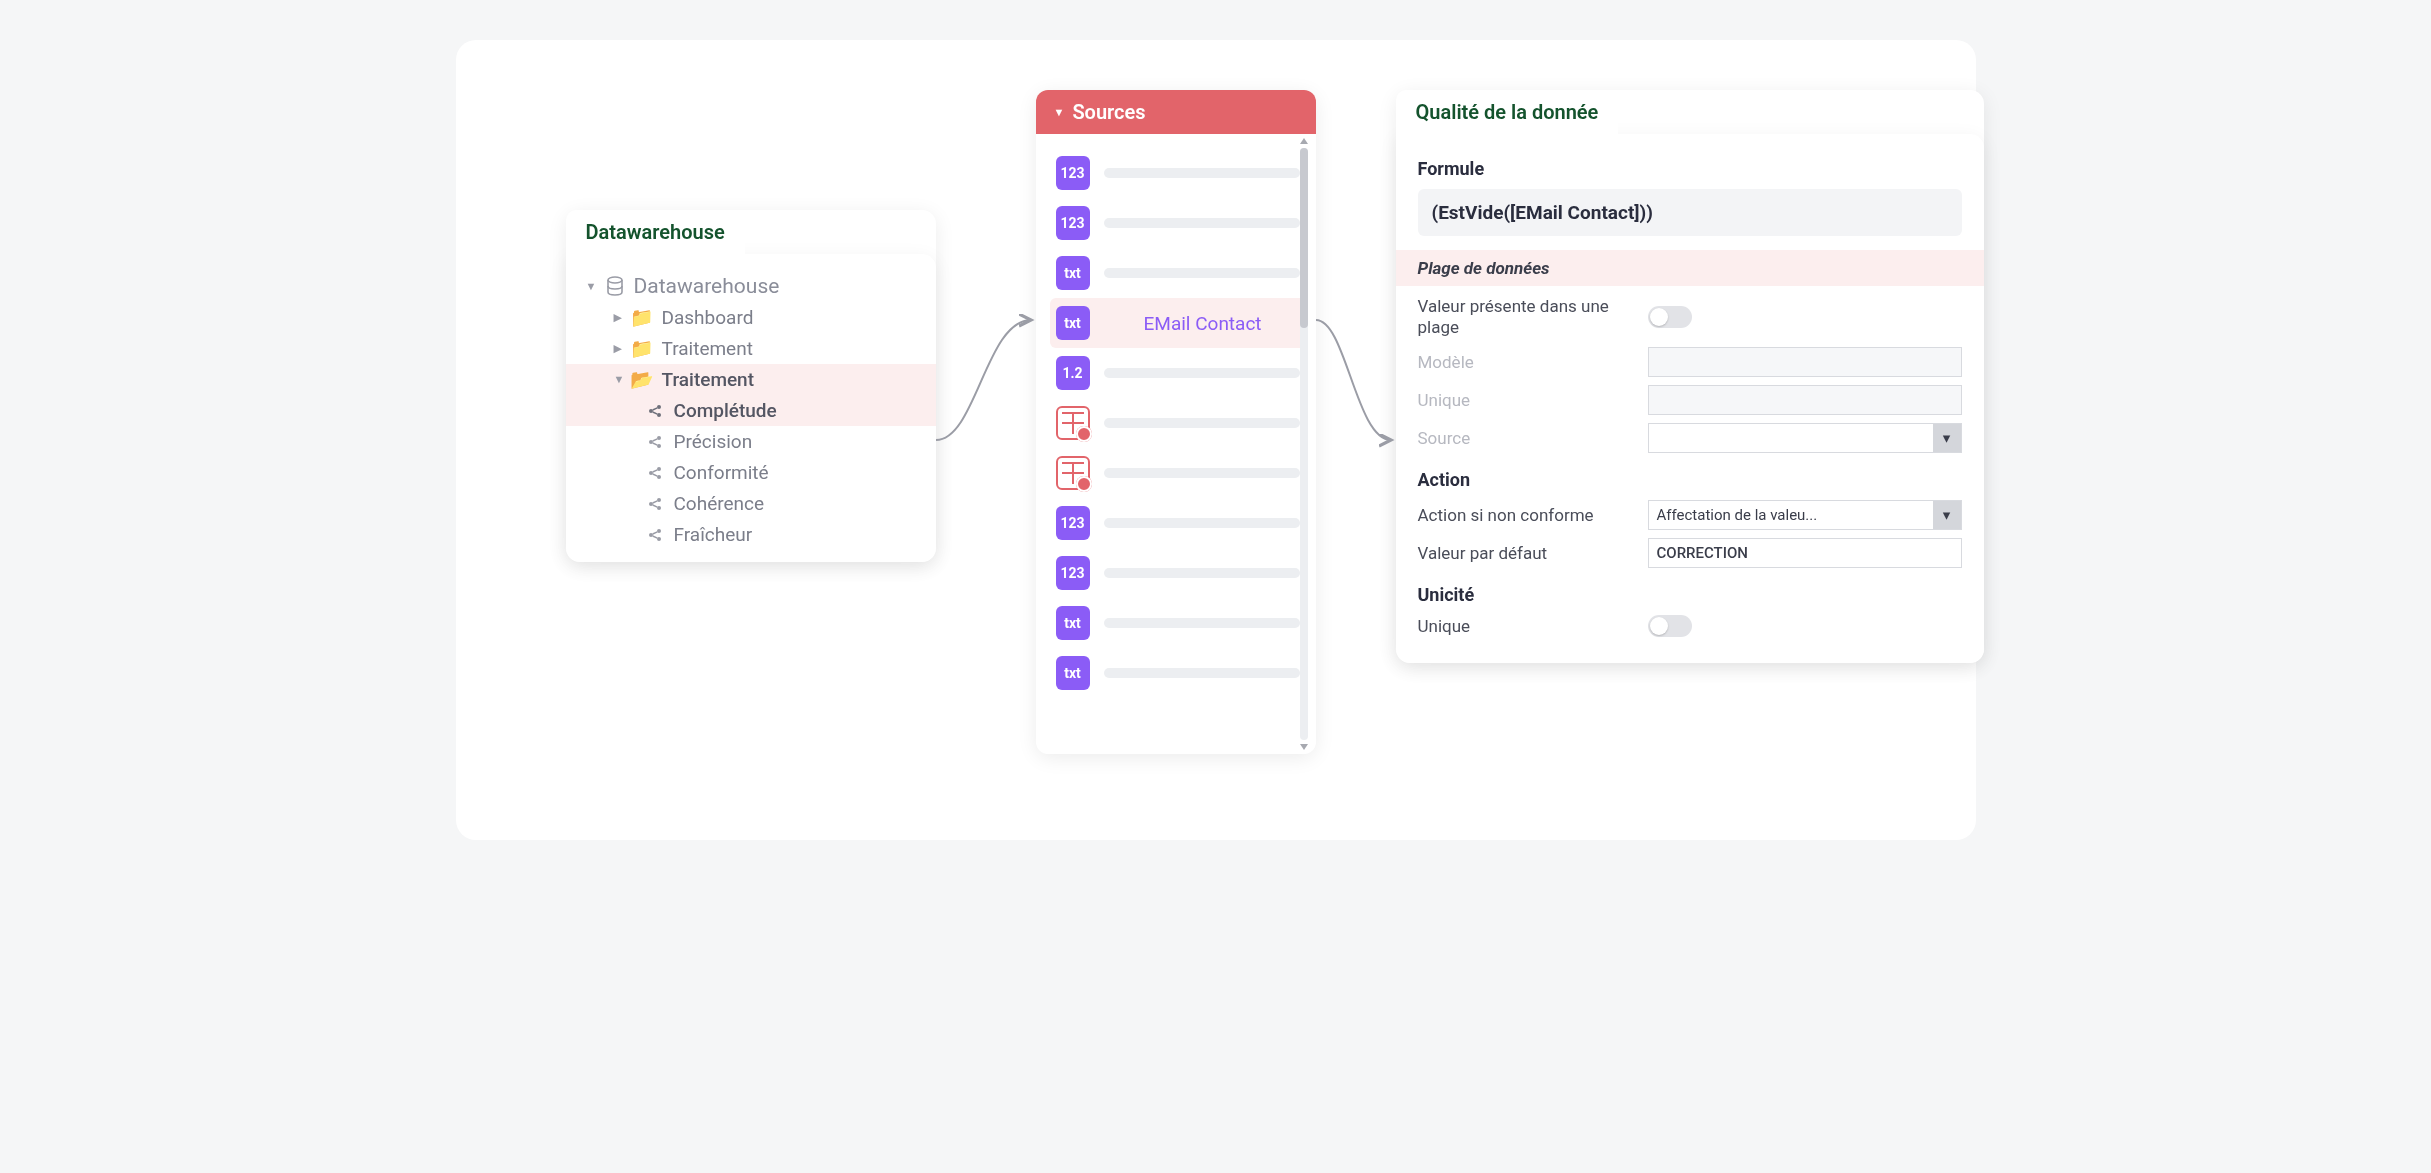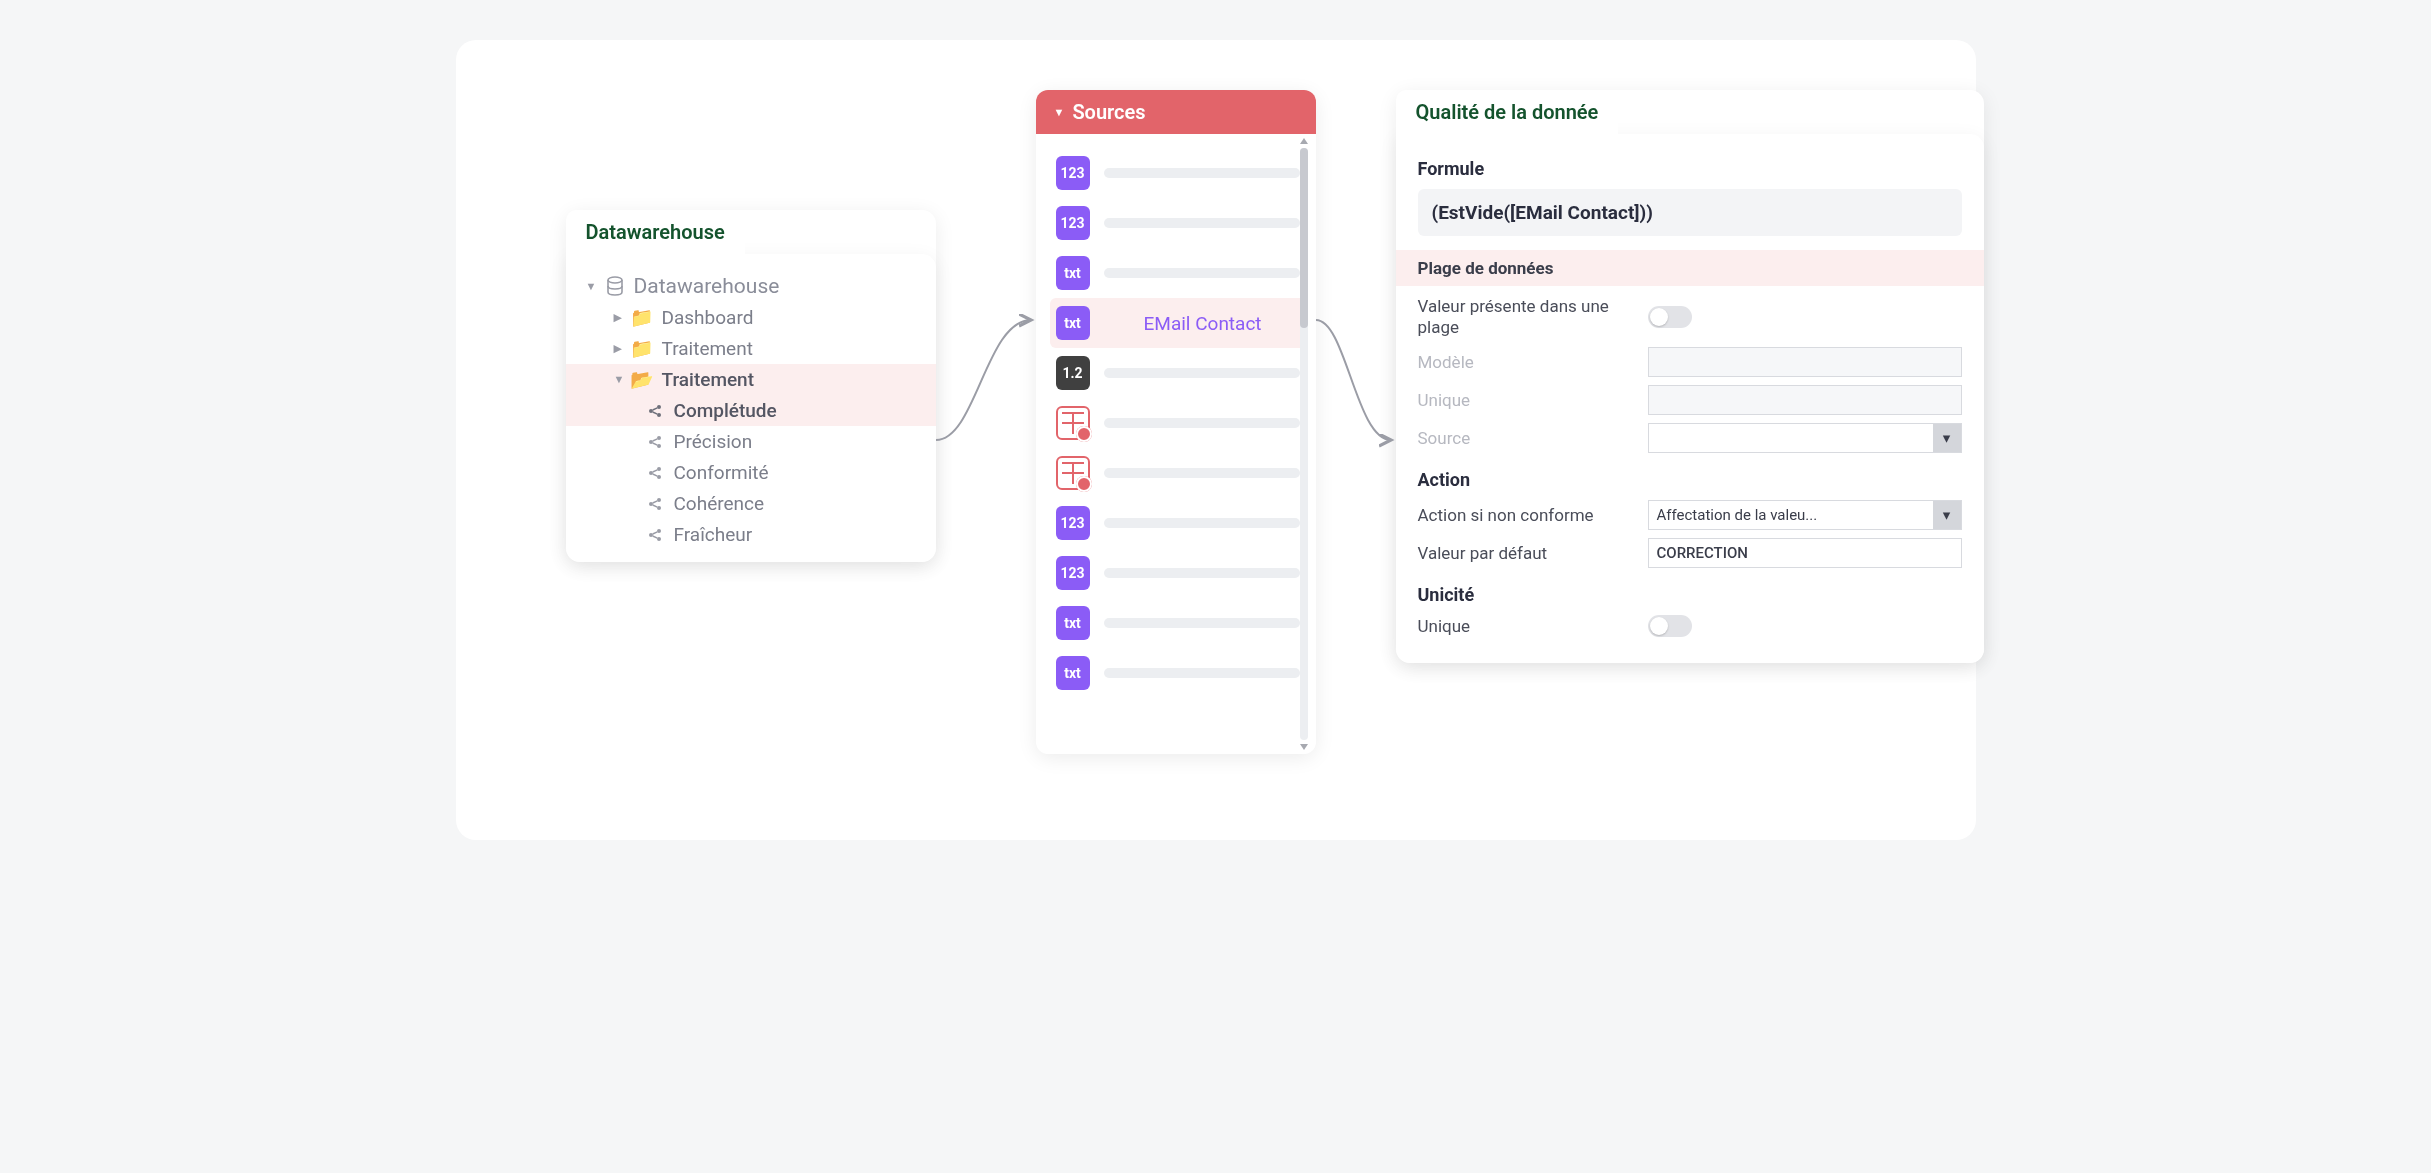--- a/index.html
+++ b/index.html
@@ -93,21 +93,21 @@
     padding: 8px 6px;
     border-radius: 6px;
   }
   .src-row.sel { background: #fceeee; }
   .src-badge {
     width: 34px; height: 34px; border-radius: 6px;
     display: inline-flex; align-items: center; justify-content: center;
     font-size: 14px; font-weight: 700;
   }
   .b-red { background: #8b5cf6; color: #fff; }
-  .b-teal { background: #404040; color: #fff; }
+  .b-teal { background: #8b5cf6; color: #fff; }
   .b-date { background: #fff; border: 2px solid #e2646a; position: relative; }
   .b-date::before {
     content: ""; position: absolute; top: 4px; left: 4px; right: 4px; bottom: 4px;
     background: linear-gradient(#e2646a,#e2646a) 0 0/100% 2px no-repeat,
                 linear-gradient(#e2646a,#e2646a) 0 50%/100% 2px no-repeat,
                 linear-gradient(#e2646a,#e2646a) 50% 0/2px 100% no-repeat;
   }
   .b-date::after {
     content: ""; position: absolute; right: -4px; bottom: -4px;
     width: 16px; height: 16px; border-radius: 50%; background: #e2646a;
@@ -120,21 +120,21 @@
 
   
   .q-body { padding: 18px 22px; width: 588px; }
   .q-h { font-size: 18px; font-weight: 700; color: #2a2d3e; margin: 6px 0 10px; }
   .formula {
     background: #f3f4f6; border-radius: 6px; padding: 12px 14px;
     font-size: 19px; font-weight: 700; color: #2a2d3e;
   }
   .band {
     background: #fceeee; margin: 14px -22px 10px; padding: 8px 22px;
-    font-size: 17px; font-weight: 700; color: #3a3d4a;
+    font-size: 17px; font-weight: 700; color: #3a3d4a; font-style: italic;
   }
   .frow {
     display: flex; align-items: center; gap: 20px;
     margin: 8px 0;
   }
   .flab { width: 210px; font-size: 17px; color: #4a4d59; }
   .flab.muted { color: #b6b8c0; }
   .finput {
     flex: 1; height: 30px; border: 1px solid #d8dadf; background: #fff;
   }

